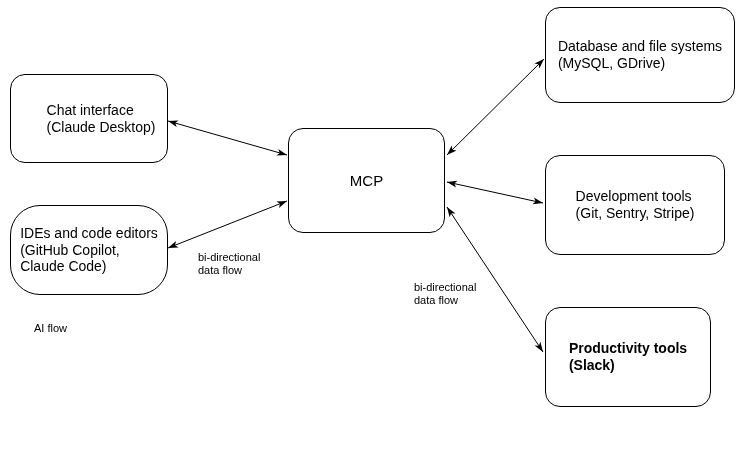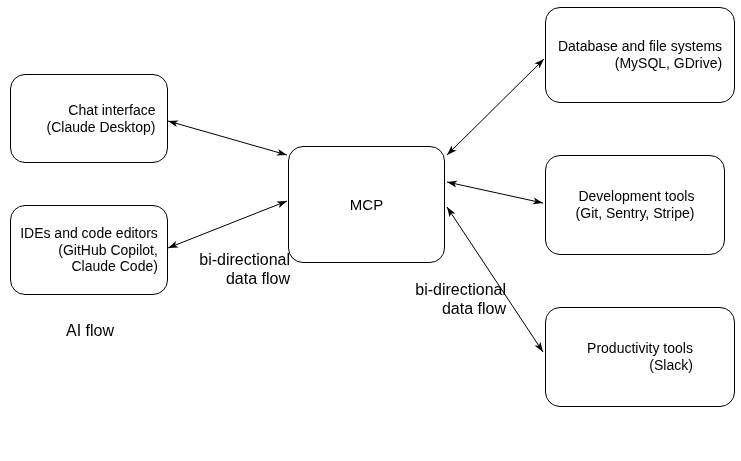--- a/index.html
+++ b/index.html
@@ -19,36 +19,36 @@
   }
   .node {
     position: absolute;
     box-sizing: border-box;
     border: 1px solid #000000;
     border-radius: 15px;
     background: #ffffff;
     display: flex;
     align-items: center;
     justify-content: center;
-    text-align: right;
+    text-align: left;
     font-size: 14px;
     line-height: 1.2;
   }
   .node .node-label { white-space: pre-line; }
   .node-chat { left: 10px;  top: 74px;  width: 158px; height: 89px; padding-left: 24px; }
-  .node-ides { left: 10px;  top: 205px; width: 158px; height: 90px; }
-  .node-mcp  { left: 288px; top: 146px; width: 157px; height: 117px; font-size: 15px; }
+  .node-ides { left: 10px;  top: 205px; width: 158px; height: 90px; border-radius: 30px; }
+  .node-mcp  { left: 288px; top: 128px; width: 157px; height: 105px; font-size: 15px; }
   .node-db   { left: 545px; top: 7px;   width: 190px; height: 96px; }
   .node-dev  { left: 545px; top: 155px; width: 180px; height: 100px; }
-  .node-prod { left: 545px; top: 307px; width: 190px; height: 100px; }
+  .node-prod { left: 545px; top: 307px; width: 166px; height: 100px; font-weight: bold; }
   .float-label {
     position: absolute;
-    font-size: 16px;
+    font-size: 11px;
     line-height: 1.17;
-    text-align: right;
+    text-align: left;
     white-space: pre-line;
   }
   .lbl-flow-left  { left: 198px; top: 251px; width: 92px; }
   .lbl-flow-right { left: 414px; top: 281px; width: 92px; }
   .lbl-ai-apps    { left: 34px;  top: 322px; width: 80px; }
   .lbl-data-src   { left: 552px; top: 432px; width: 170px; }
 </style>
 </head>
 <body>
 

